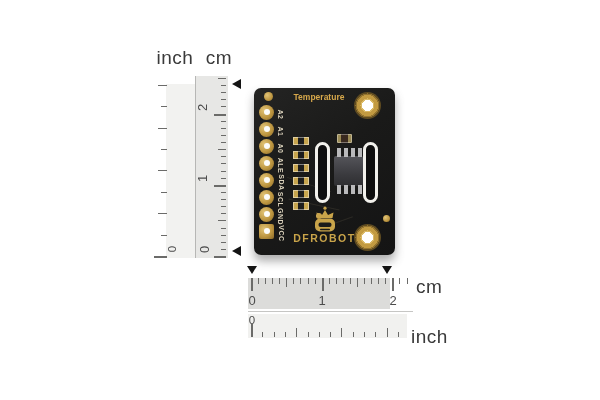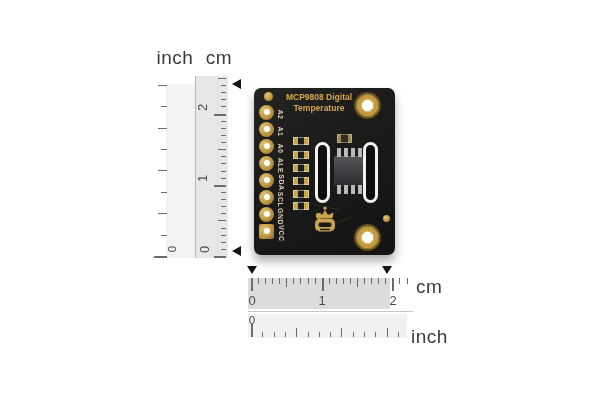--- a/index.html
+++ b/index.html
@@ -63,21 +63,20 @@
   <div class="abs center-box" style="left:195px;top:99px;width:16px;height:16px;">
     <span class="num rot-ccw">2</span>
     </div>
 
   <div class="abs tri-left" style="left:232px;top:79px;"></div>
   <div class="abs tri-left" style="left:232px;top:246px;"></div>
 
   <div class="abs" id="board">
 
     <div class="abs" id="board-title">
-      <div class="title-line">MCP9808 Digital</div>
       <div class="title-line">Temperature</div>
     </div>
 
     <div class="abs mount-hole" style="left:100px;top:4px;"></div>
     <div class="abs mount-hole" style="left:100px;top:136px;"></div>
 
     <div class="abs gold-dot" style="left:10px;top:4px;width:9px;height:9px;"></div>
     <div class="abs gold-dot" style="left:62px;top:125px;width:6px;height:6px;"></div>
     <div class="abs gold-dot" style="left:129px;top:127px;width:7px;height:7px;"></div>
 
@@ -91,20 +90,21 @@
     <div class="abs" id="ic-body"></div>
     <div class="abs" id="smd-cap"></div>
 
     <svg class="abs" style="left:55px;top:118px;" width="32" height="28" viewBox="0 0 32 28">
       <circle cx="16" cy="2.2" r="1.6" fill="#c9a44a"></circle>
       <path d="M16 4 L19 9 L24.5 6.5 L23.5 12 H8.5 L7.5 6.5 L13 9 Z" fill="#c9a44a"></path>
       <rect x="6" y="12.5" width="20" height="13" rx="5" fill="#c9a44a"></rect>
       <rect x="9.5" y="16.5" width="13" height="4.5" rx="2" fill="#1b1b1a"></rect>
       <rect x="11" y="22.8" width="10" height="1.4" rx="0.7" fill="#1b1b1a"></rect>
     </svg>
+    <div class="abs" id="brand-text">DFROBOT</div>
   <div style="position: absolute; left: 5px; top: 16.5px; width: 15px; height: 15px; border-radius: 50%; background: radial-gradient(circle at 35% 35%, rgb(226, 196, 119) 0%, rgb(189, 150, 64) 55%, rgb(134, 102, 40) 100%);">
         <div style="position: absolute; left: 4.5px; top: 4.5px; width: 6px; height: 6px; border-radius: 50%; background: rgb(252, 252, 250);"></div>
       </div>
       <div style="position: absolute; left: 19px; top: 19px; width: 16px; height: 14px; display: flex; align-items: center; justify-content: center;">
         <span style="transform: rotate(90deg); font-size: 7px; font-weight: bold; color: rgb(220, 211, 189); white-space: nowrap; letter-spacing: 0.5px;">A2</span>
       </div>
       <div style="position: absolute; left: 5px; top: 33.5px; width: 15px; height: 15px; border-radius: 50%; background: radial-gradient(circle at 35% 35%, rgb(226, 196, 119) 0%, rgb(189, 150, 64) 55%, rgb(134, 102, 40) 100%);">
         <div style="position: absolute; left: 4.5px; top: 4.5px; width: 6px; height: 6px; border-radius: 50%; background: rgb(252, 252, 250);"></div>
       </div>
       <div style="position: absolute; left: 19px; top: 36px; width: 16px; height: 14px; display: flex; align-items: center; justify-content: center;">

